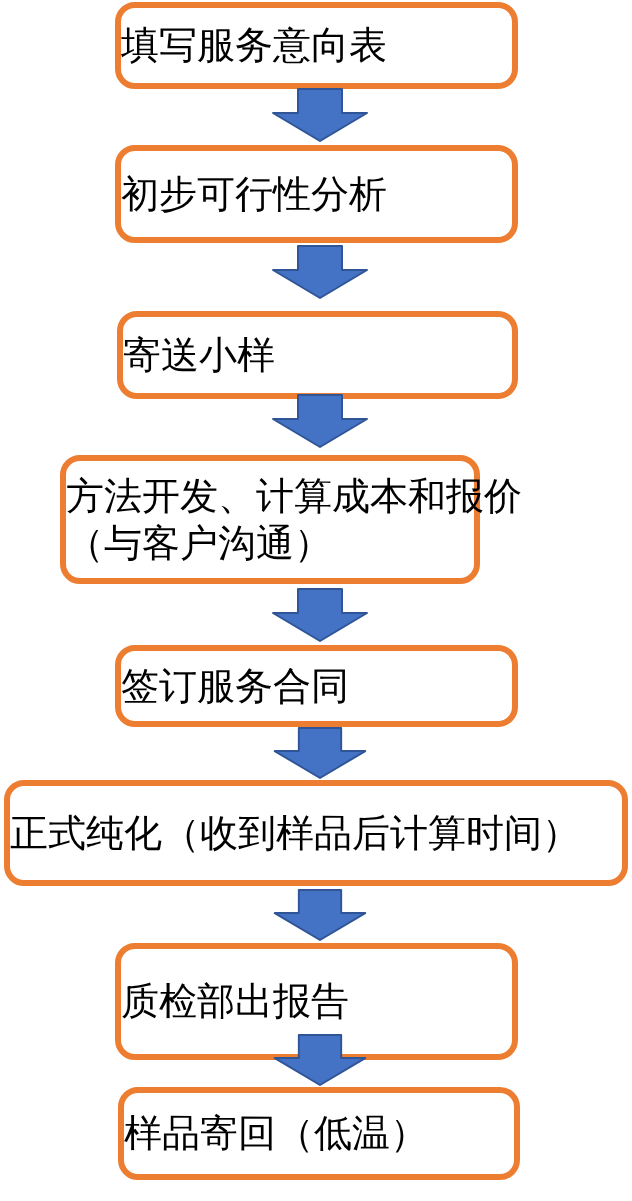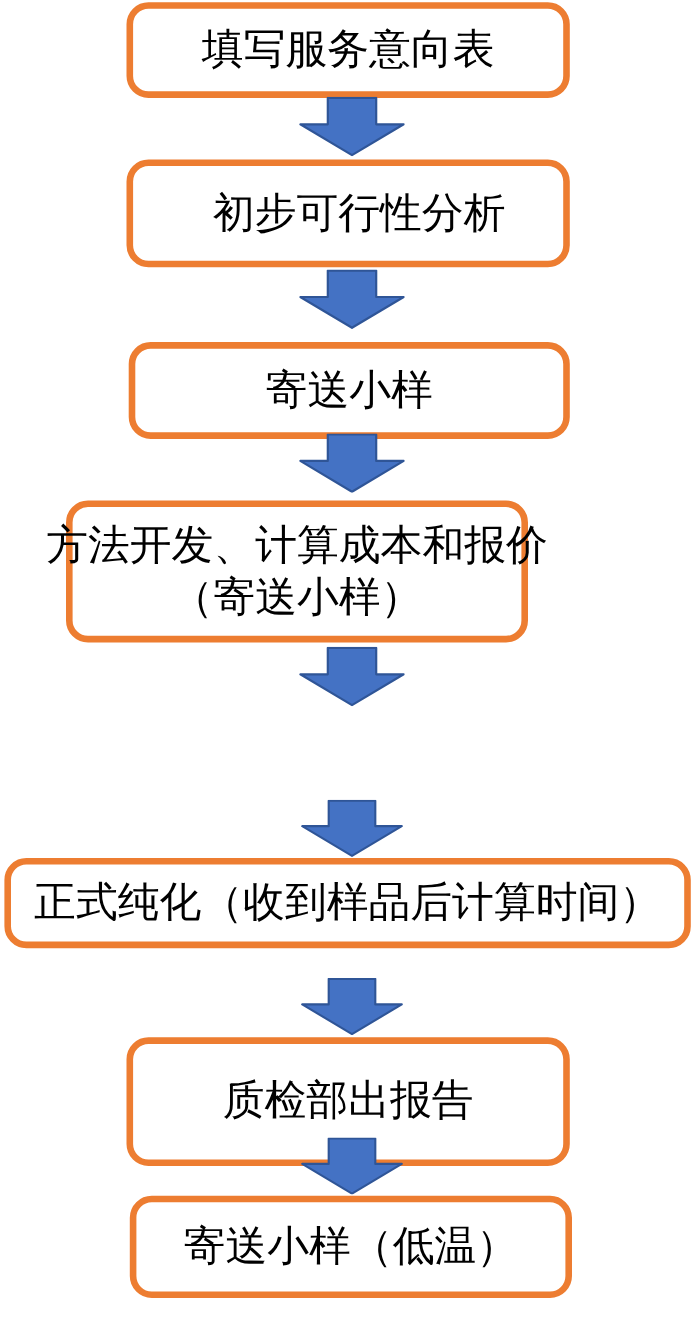--- a/index.html
+++ b/index.html
@@ -22,21 +22,21 @@
     background: var(--page-bg);
     overflow: hidden;
   }
   .box {
     position: absolute;
     background: var(--box-fill);
     border: 6px solid var(--box-border);
     border-radius: 20px;
     display: flex;
     flex-direction: column;
-    align-items: center;
+    align-items: flex-start;
     justify-content: center;
     text-align: center;
     color: var(--text-color);
     font-size: 38px;
     line-height: 1.22;
     white-space: nowrap;
   }
   .box span { display: block; }
   .arrow {
     position: absolute;
@@ -55,63 +55,66 @@
 <div class="canvas">
 
   <div class="box" style="left:115px; top:2px; width:403px; height:87px;">
     <span>填写服务意向表</span>
   </div>
 
   <svg class="arrow" style="left:272px; top:88px;" width="96" height="54" viewBox="0 0 96 54">
     <polygon points="26,1 70,1 70,25 95,25 48,53 1,25 26,25"></polygon>
   </svg>
 
-  <div class="box" style="left:115px; top:145px; width:403px; height:98px;padding-left:20px;">
+  <div class="box" style="left:115px; top:145px; width:403px; height:98px;">
     <span>初步可行性分析</span>
   </div>
 
   <svg class="arrow" style="left:272px; top:245px;" width="96" height="54" viewBox="0 0 96 54">
     <polygon points="26,1 70,1 70,25 95,25 48,53 1,25 26,25"></polygon>
   </svg>
 
   <div class="box" style="left:117px; top:311px; width:401px; height:88px;">
     <span>寄送小样</span>
   </div>
 
   <svg class="arrow" style="left:272px; top:394px;" width="96" height="54" viewBox="0 0 96 54">
     <polygon points="26,1 70,1 70,25 95,25 48,53 1,25 26,25"></polygon>
   </svg>
 
   <div class="box" style="left:60px; top:455px; width:420px; height:129px;">
     <span>方法开发、计算成本和报价</span>
-    <span>（寄送小样）</span>
+    <span>（与客户沟通）</span>
   </div>
 
   <svg class="arrow" style="left:272px; top:588px;" width="96" height="54" viewBox="0 0 96 54">
     <polygon points="26,1 70,1 70,25 95,25 48,53 1,25 26,25"></polygon>
   </svg>
 
+  <div class="box" style="left:115px; top:645px; width:403px; height:82px;">
+    <span>签订服务合同</span>
+  </div>
 
   <svg class="arrow" style="left:272px; top:727px;" width="96" height="52" viewBox="0 0 96 54">
     <polygon points="26,1 70,1 70,25 95,25 48,53 1,25 26,25"></polygon>
   </svg>
 
-  <div class="box" style="left:4px; top:780px; width:624px; height:82px;font-family:Liberation Serif, serif;">
+  <div class="box" style="left:4px; top:780px; width:624px; height:106px;font-family:Liberation Serif, serif;">
     <span>正式纯化（收到样品后计算时间）</span>
   </div>
 
   <svg class="arrow" style="left:272px; top:889px;" width="96" height="52" viewBox="0 0 96 54">
     <polygon points="26,1 70,1 70,25 95,25 48,53 1,25 26,25"></polygon>
   </svg>
 
   <div class="box" style="left:115px; top:943px; width:403px; height:117px;">
     <span>质检部出报告</span>
   </div>
 
   <svg class="arrow" style="left:272px; top:1034px;" width="96" height="52" viewBox="0 0 96 54">
     <polygon points="26,1 70,1 70,25 95,25 48,53 1,25 26,25"></polygon>
   </svg>
 
   <div class="box" style="left:118px; top:1087px; width:402px; height:93px;">
-    <span>寄送小样（低温）</span>
+    <span>样品寄回（低温）</span>
   </div>
 
 </div>
 
 </body></html>

